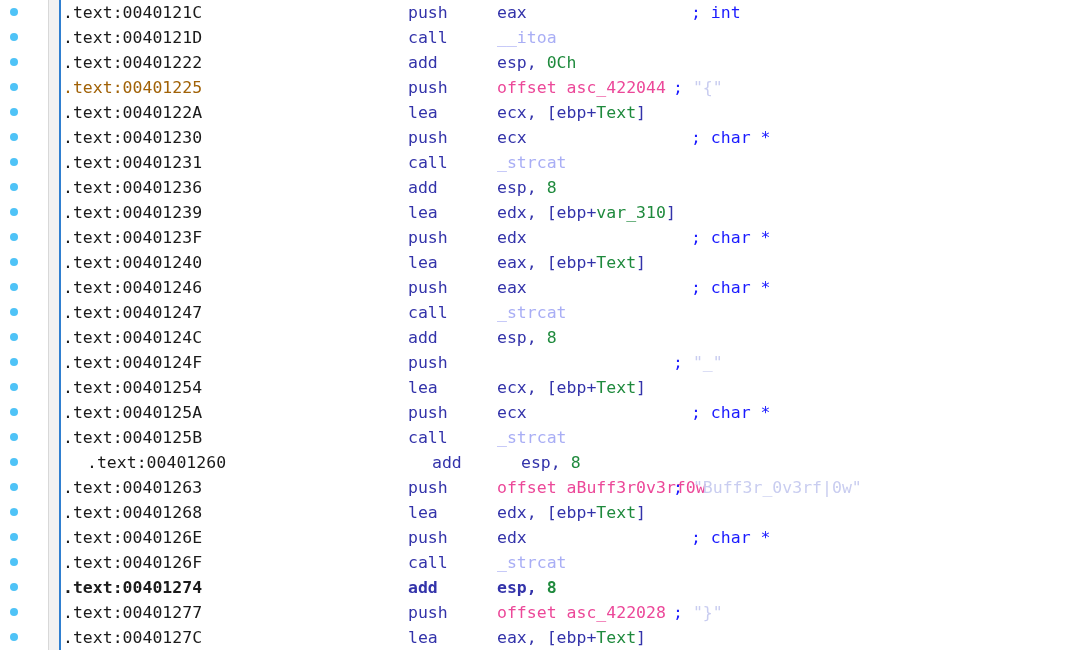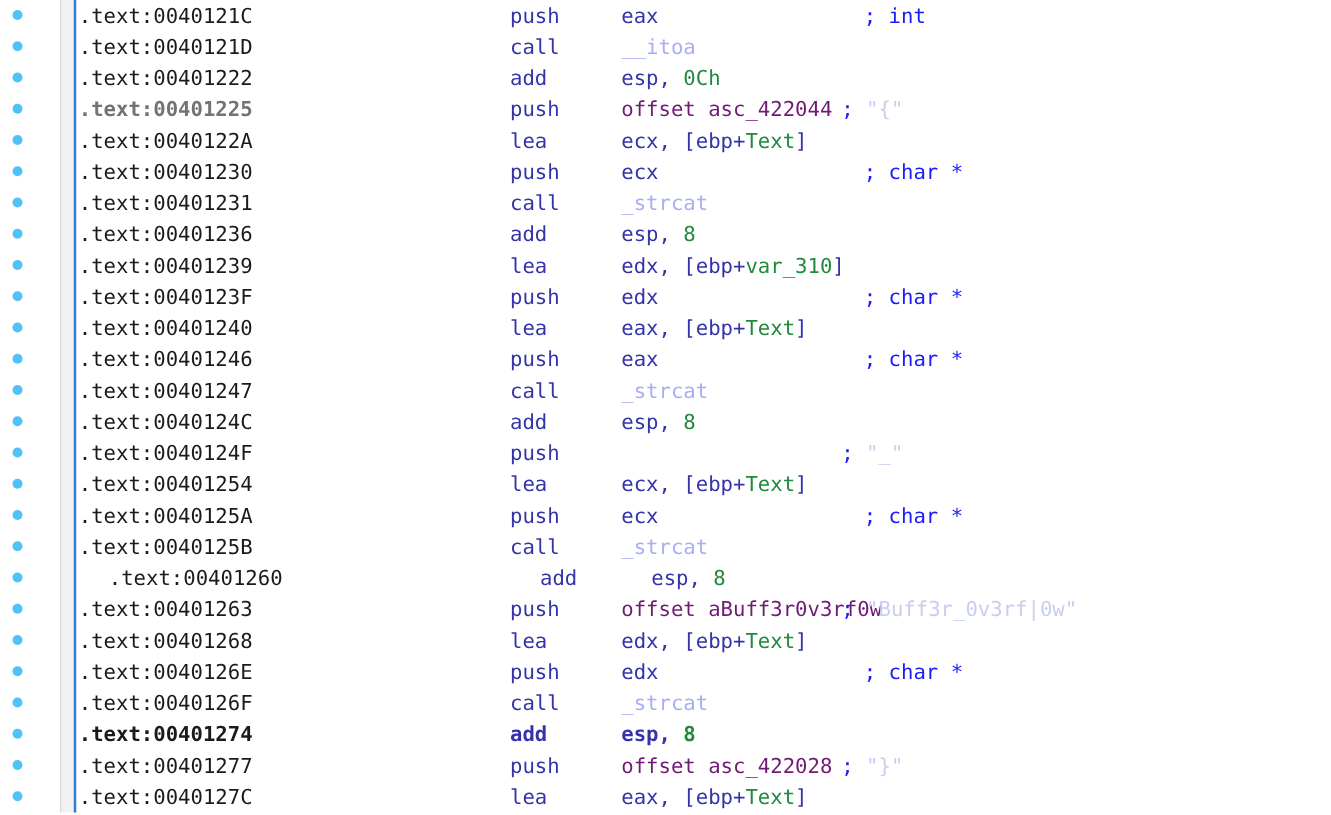--- a/index.html
+++ b/index.html
@@ -87,22 +87,21 @@
     font-size: 16.5px;
     letter-spacing: 0px;
   }
 
   .seg-addr {
     position: absolute;
     left: 2px;
     color: #1a1a1a;
   }
   .code-line.current .seg-addr {
-    color: #737373;
-    font-weight: bold;
+    color: #a16207;
   }
 
   .seg-mnem {
     position: absolute;
     left: 347px;
     color: #3333aa;
   }
   .seg-ops {
     position: absolute;
     left: 436px;
@@ -110,21 +109,21 @@
   }
   .seg-cmt {
     position: absolute;
     color: #1a1aff;
   }
 
   
   .t-reg   { color: #3333aa; }
   .t-num   { color: #1f8a3d; }
   .t-var   { color: #1f8a3d; }
-  .t-name  { color: #701a75; text-align: center; }
+  .t-name  { color: #ec4899; text-align: center; }
   .t-call  { color: #a9aef5; }
   .t-str   { color: #c9cdf0; }
   .t-cmtmark { color: #1a1aff; }
 
   
   .clip-bottom {
     position: absolute;
     left: 0;
     top: 650px;
     width: 1065px;

